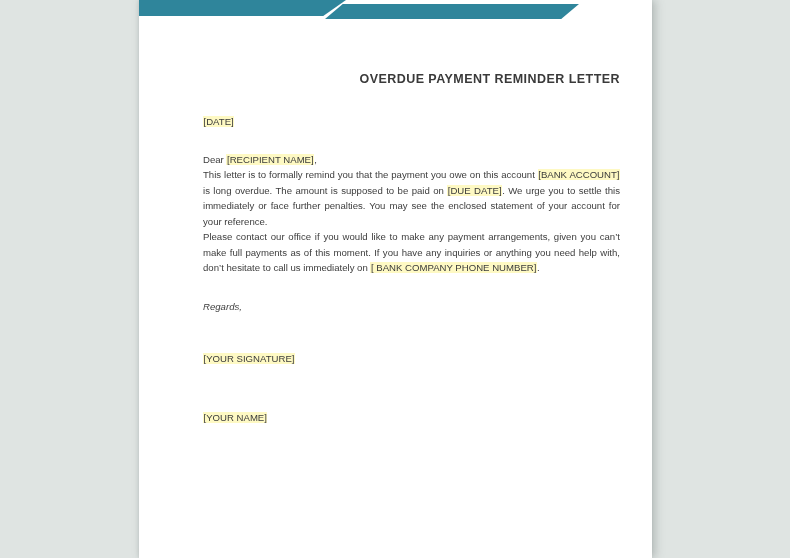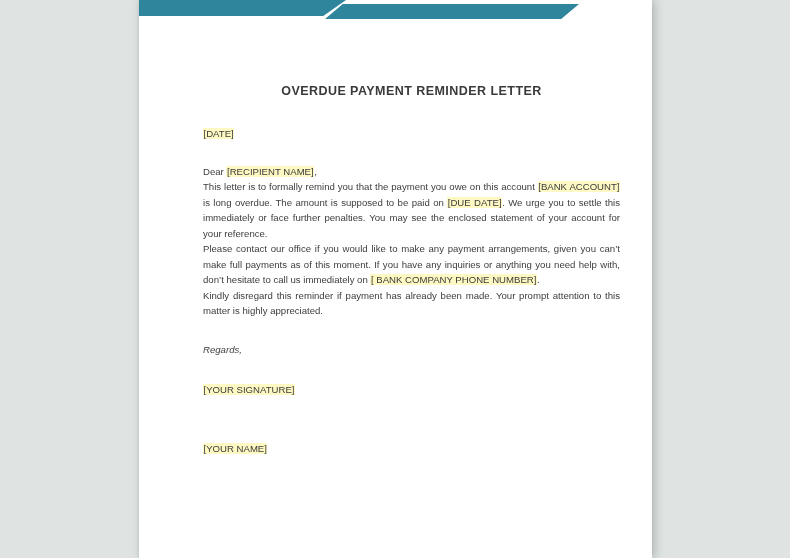--- a/index.html
+++ b/index.html
@@ -60,23 +60,23 @@
   }
   
   .letter {
     position: absolute;
     left: 64px;
     top: 0;
     width: 417px;
     color: #3b3b3b;
   }
   .doc-title {
-    margin: 12px;
+    margin: 0;
     padding-top: 72px;
-    text-align: center;
+    text-align: right;
     font-size: 12.5px;
     font-weight: bold;
     letter-spacing: 0.45px;
     color: #3a3a3a;
   }
   .block {
     font-size: 9.6px;
     line-height: 1.62;
     color: #3d3d3d;
   }
@@ -88,21 +88,21 @@
   }
   p.para {
     margin: 0;
     text-align: justify;
     text-justify: inter-word;
   }
   .para-1 { margin-top: 24px; }
   .para-2 { margin-top: 21px; }
   .para-3 { margin-top: 20px; }
   .regards { margin-top: 23px; font-style: italic; }
-  .signature { margin-top: 25px; }
+  .signature { margin-top: 37px; }
   .yourname { margin-top: 43px; }
 
   .hl {
     background: #fef9c3;
     color: #3b3b3b;
     padding: 0 0.5px;
     box-decoration-break: clone;
     -webkit-box-decoration-break: clone;
   }
   .wide-space {
@@ -134,23 +134,20 @@
       </div>
 
       <p class="block para para-1">
         <span>This letter is to formally remind you that the payment you owe on this account </span><span class="hl">[BANK ACCOUNT]</span><span> is long overdue. The amount is supposed to be paid on </span><span class="hl">[DUE DATE]</span><span>. We urge you to settle this immediately or face further penalties. You may see the enclosed statement of your account for your reference.</span>
       </p>
 
       <p class="block para para-2">
         <span>Please contact our office if you would like to make any payment arrangements, given you can’t make full payments as of this moment. If you have any inquiries or anything you need help with, don’t hesitate to call us immediately on </span><span class="hl">[ BANK COMPANY PHONE NUMBER]</span><span>.</span>
       </p>
 
-      <p class="block para para-3">
-        <span>Kindly disregard this reminder if payment has already been made. Your prompt attention to this matter is highly appreciated.</span>
-      </p>
 
       <div class="block regards">Regards,</div>
 
       <div class="block signature">
         <span class="hl wide-space">[YOUR  SIGNATURE]</span>
       </div>
 
       <div class="block yourname">
         <span class="hl">[YOUR NAME]</span>
       </div>

